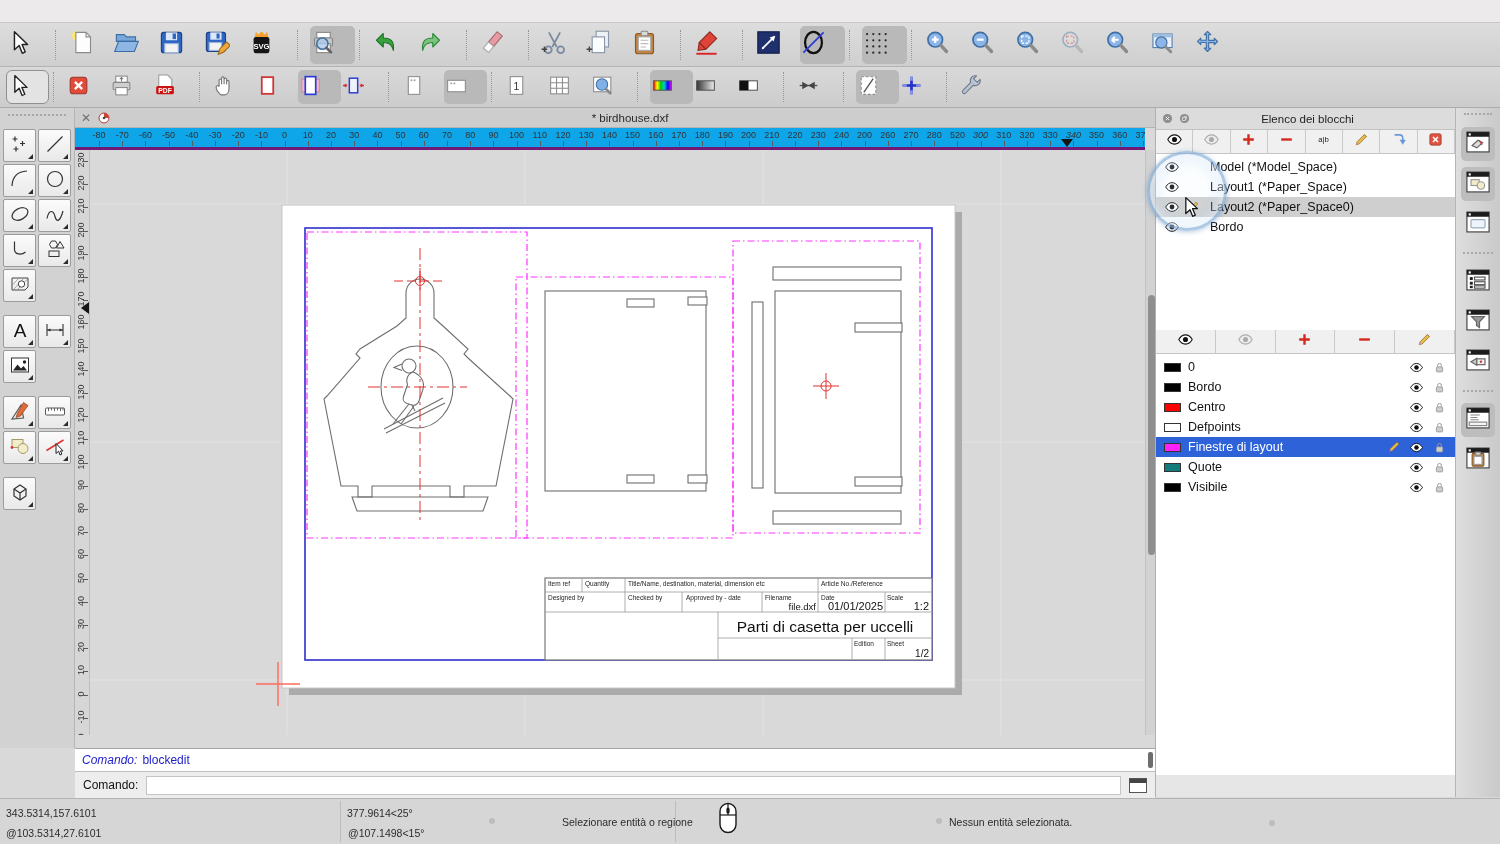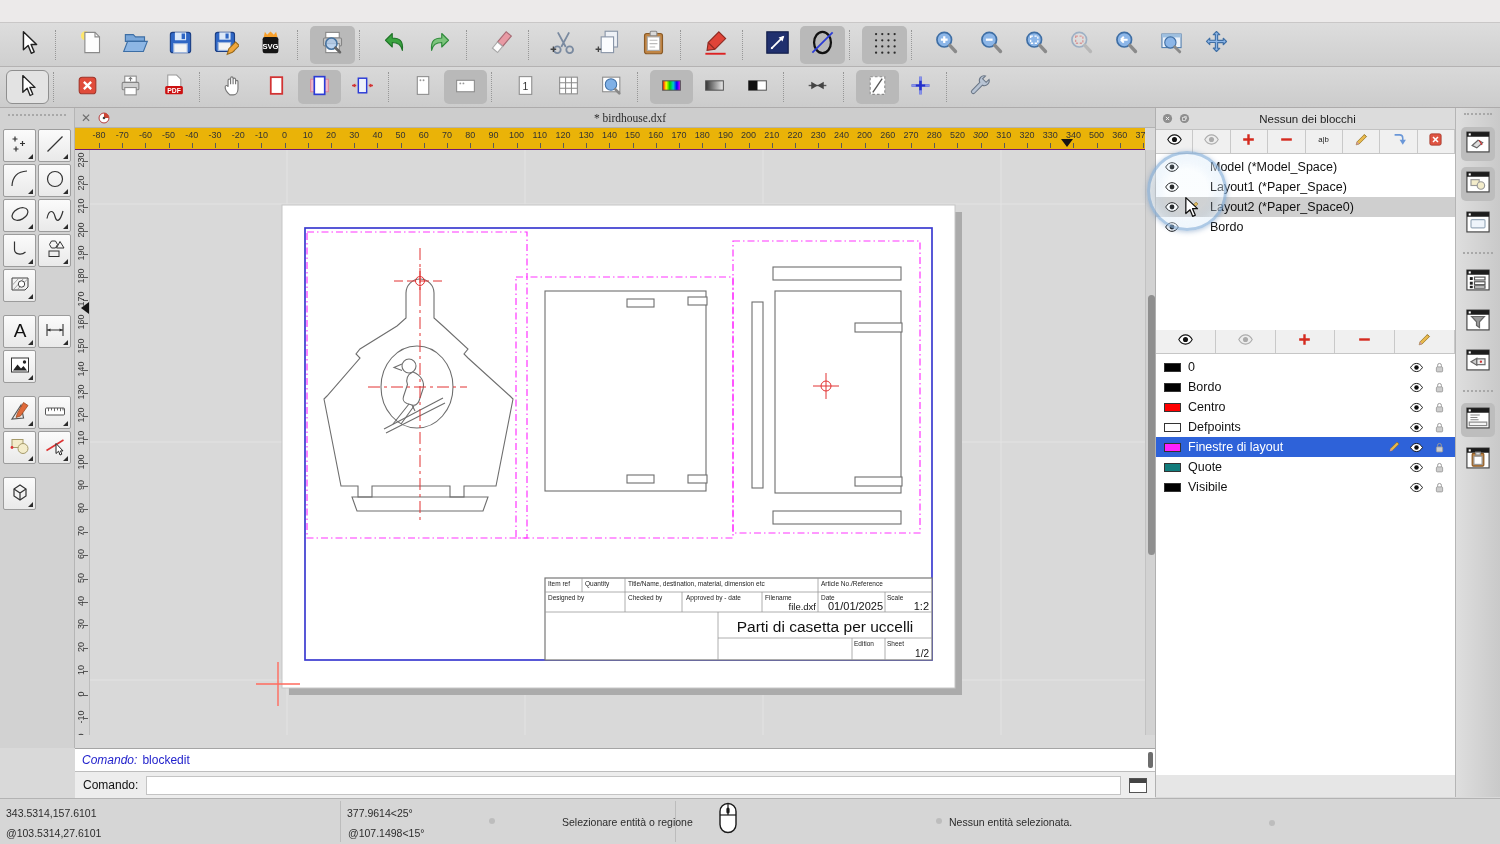--- a/index.html
+++ b/index.html
@@ -8,21 +8,21 @@
 
   
   #menu-bar{position:absolute;left:0;top:0;width:1500px;height:23px;background:#eceaea;
     border-bottom:1px solid #c9c7c7;display:flex;align-items:center;padding-left:14px;gap:27px;}
   .menu-item{font-size:13.5px;color:#151515;white-space:nowrap;}
 
   
   .toolbar{position:absolute;left:0;width:1500px;display:flex;align-items:center;padding-left:6px;}
   #toolbar1{top:23px;height:44px;background:linear-gradient(#dddddd,#cfcfcf);border-bottom:1px solid #b4b2b2;}
   #toolbar2{top:67px;height:41px;background:linear-gradient(#d9d9d9,#cccccc);border-bottom:1px solid #adabab;}
-  .tb-btn{position:relative;width:45px;height:38px;display:flex;align-items:center;justify-content:center;border-radius:5px;flex:none;}
+  .tb-btn{position:relative;width:45px;height:38px;display:flex;align-items:center;border-radius:5px;flex:none;}
   #toolbar2 .tb-btn{width:43px;height:34px;}
   .tb-btn svg{width:27px;height:27px;}
   #toolbar2 .tb-btn svg{width:25px;height:25px;}
   .tb-btn.pressed{background:#b9b9b9;}
   .tb-btn.disabled{opacity:.38;}
   .tb-btn.outlined{border:1px solid #8f8f8f;background:#e3e3e3;border-radius:6px;width:50px;}
   .tb-sep{width:9px;height:30px;border-left:1px dotted #979797;margin:0 4px;flex:none;}
 
   
   #left-tools{position:absolute;left:0;top:108px;width:75px;height:640px;background:#d2d2d2;
@@ -34,23 +34,23 @@
   .lt-btn svg{width:24px;height:24px;}
   .lt-btn::after{content:"";position:absolute;right:2px;bottom:2px;border-left:5px solid transparent;border-bottom:5px solid #2c2c2c;}
   .lt-half{width:35px;height:33px;margin:0;visibility:hidden;flex:none;}
   .lt-gap{width:100%;height:11px;flex:none;}
 
   
   #tab-bar{position:absolute;left:75px;top:108px;width:1080px;height:20px;background:#cdcdcd;
     border-bottom:1px solid #b3b3b3;display:flex;align-items:center;padding:0 6px;}
   #tab-close{font-size:12px;color:#6e6e6e;width:16px;}
   #tab-logo svg{width:14px;height:14px;display:block;}
-  #tab-title{flex:1;text-align:center;font-size:11.5px;color:#2a2a2a;font-family:Liberation Serif, serif;}
-  #ruler-h{position:absolute;left:75px;top:128px;width:1070px;height:22px;background:#eab308;
-    border-bottom:1px solid #701a75;overflow:hidden;}
+  #tab-title{flex:1;text-align:center;font-size:11.5px;color:#2a2a2a;}
+  #ruler-h{position:absolute;left:75px;top:128px;width:1070px;height:22px;background:#0ea5e9;
+    border-bottom:3px solid #701a75;overflow:hidden;}
   .hr-label{position:absolute;top:2px;transform:translateX(-50%);font-size:9px;color:#333;}
   .hr-tick{position:absolute;bottom:1px;width:1px;height:5px;background:#5a5a5a;}
   #hmarker{position:absolute;top:11px;left:986px;width:0;height:0;
     border-left:6px solid transparent;border-right:6px solid transparent;border-top:8px solid #151515;}
   #ruler-v{position:absolute;left:75px;top:150px;width:15px;height:585px;background:#d6d6d6;
     border-right:1px solid #bdbdbd;overflow:hidden;}
   .vr-label{position:absolute;left:-5px;width:22px;text-align:center;font-size:9px;color:#333;transform:rotate(-90deg);}
   .vr-tick{position:absolute;right:1px;width:5px;height:1px;background:#5a5a5a;}
   #vmarker{position:absolute;right:0;top:152px;width:0;height:0;
     border-top:6px solid transparent;border-bottom:6px solid transparent;border-right:8px solid #151515;}
@@ -692,23 +692,23 @@
       <span class="hr-label" style="left: 882.4px;">520</span>
       <div class="hr-tick" style="left: 882.4px;"></div>
       <span class="hr-label" style="left: 905.6px; font-style: italic;">300</span>
       <div class="hr-tick" style="left: 905.6px;"></div>
       <span class="hr-label" style="left: 928.8px;">310</span>
       <div class="hr-tick" style="left: 928.8px;"></div>
       <span class="hr-label" style="left: 952px;">320</span>
       <div class="hr-tick" style="left: 952px;"></div>
       <span class="hr-label" style="left: 975.2px;">330</span>
       <div class="hr-tick" style="left: 975.2px;"></div>
-      <span class="hr-label" style="left: 998.4px;">340</span>
+      <span class="hr-label" style="left: 998.4px; font-style: italic;">340</span>
       <div class="hr-tick" style="left: 998.4px;"></div>
-      <span class="hr-label" style="left: 1021.6px;">500</span>
+      <span class="hr-label" style="left: 1021.6px;">350</span>
       <div class="hr-tick" style="left: 1021.6px;"></div>
       <span class="hr-label" style="left: 1044.8px;">360</span>
       <div class="hr-tick" style="left: 1044.8px;"></div>
       <span class="hr-label" style="left: 1068px;">370</span>
       <div class="hr-tick" style="left: 1068px;"></div>
     </div>
   <div id="ruler-v">
       <div id="vmarker"></div>
       <span class="vr-label" style="top: 5px;">230</span>
       <div class="vr-tick" style="top: 11px;"></div>
@@ -889,21 +889,21 @@
             <path d="M9 9l6 6M15 9l-6 6" stroke="#efefef" stroke-width="1.8"></path>
           </svg>
         </span>
       <span class="ph-btn">
           <svg viewBox="0 0 24 24">
             <circle cx="12" cy="12" r="8.5" fill="#8e8e8e"></circle>
             <rect x="8.5" y="10.5" width="5.5" height="5" fill="none" stroke="#efefef" stroke-width="1.3"></rect>
             <path d="M10.5 8.5h5v5" fill="none" stroke="#efefef" stroke-width="1.3"></path>
           </svg>
         </span>
-      <span class="panel-title">Nessun dei blocchi</span>
+      <span class="panel-title">Elenco dei blocchi</span>
     </div>
     <div class="panel-toolbar">
 
     <div class="pt-btn">
           <span><svg viewBox="0 0 24 24">
               <path d="M2.5 12C5 7.5 8.5 5.5 12 5.5S19 7.5 21.5 12C19 16.5 15.5 18.5 12 18.5S5 16.5 2.5 12z" fill="#fff" stroke="#111" stroke-width="1.5"></path>
               <circle cx="12" cy="12" r="3.6" fill="#111"></circle>
             </svg></span>
         </div>
         <div class="pt-btn">

